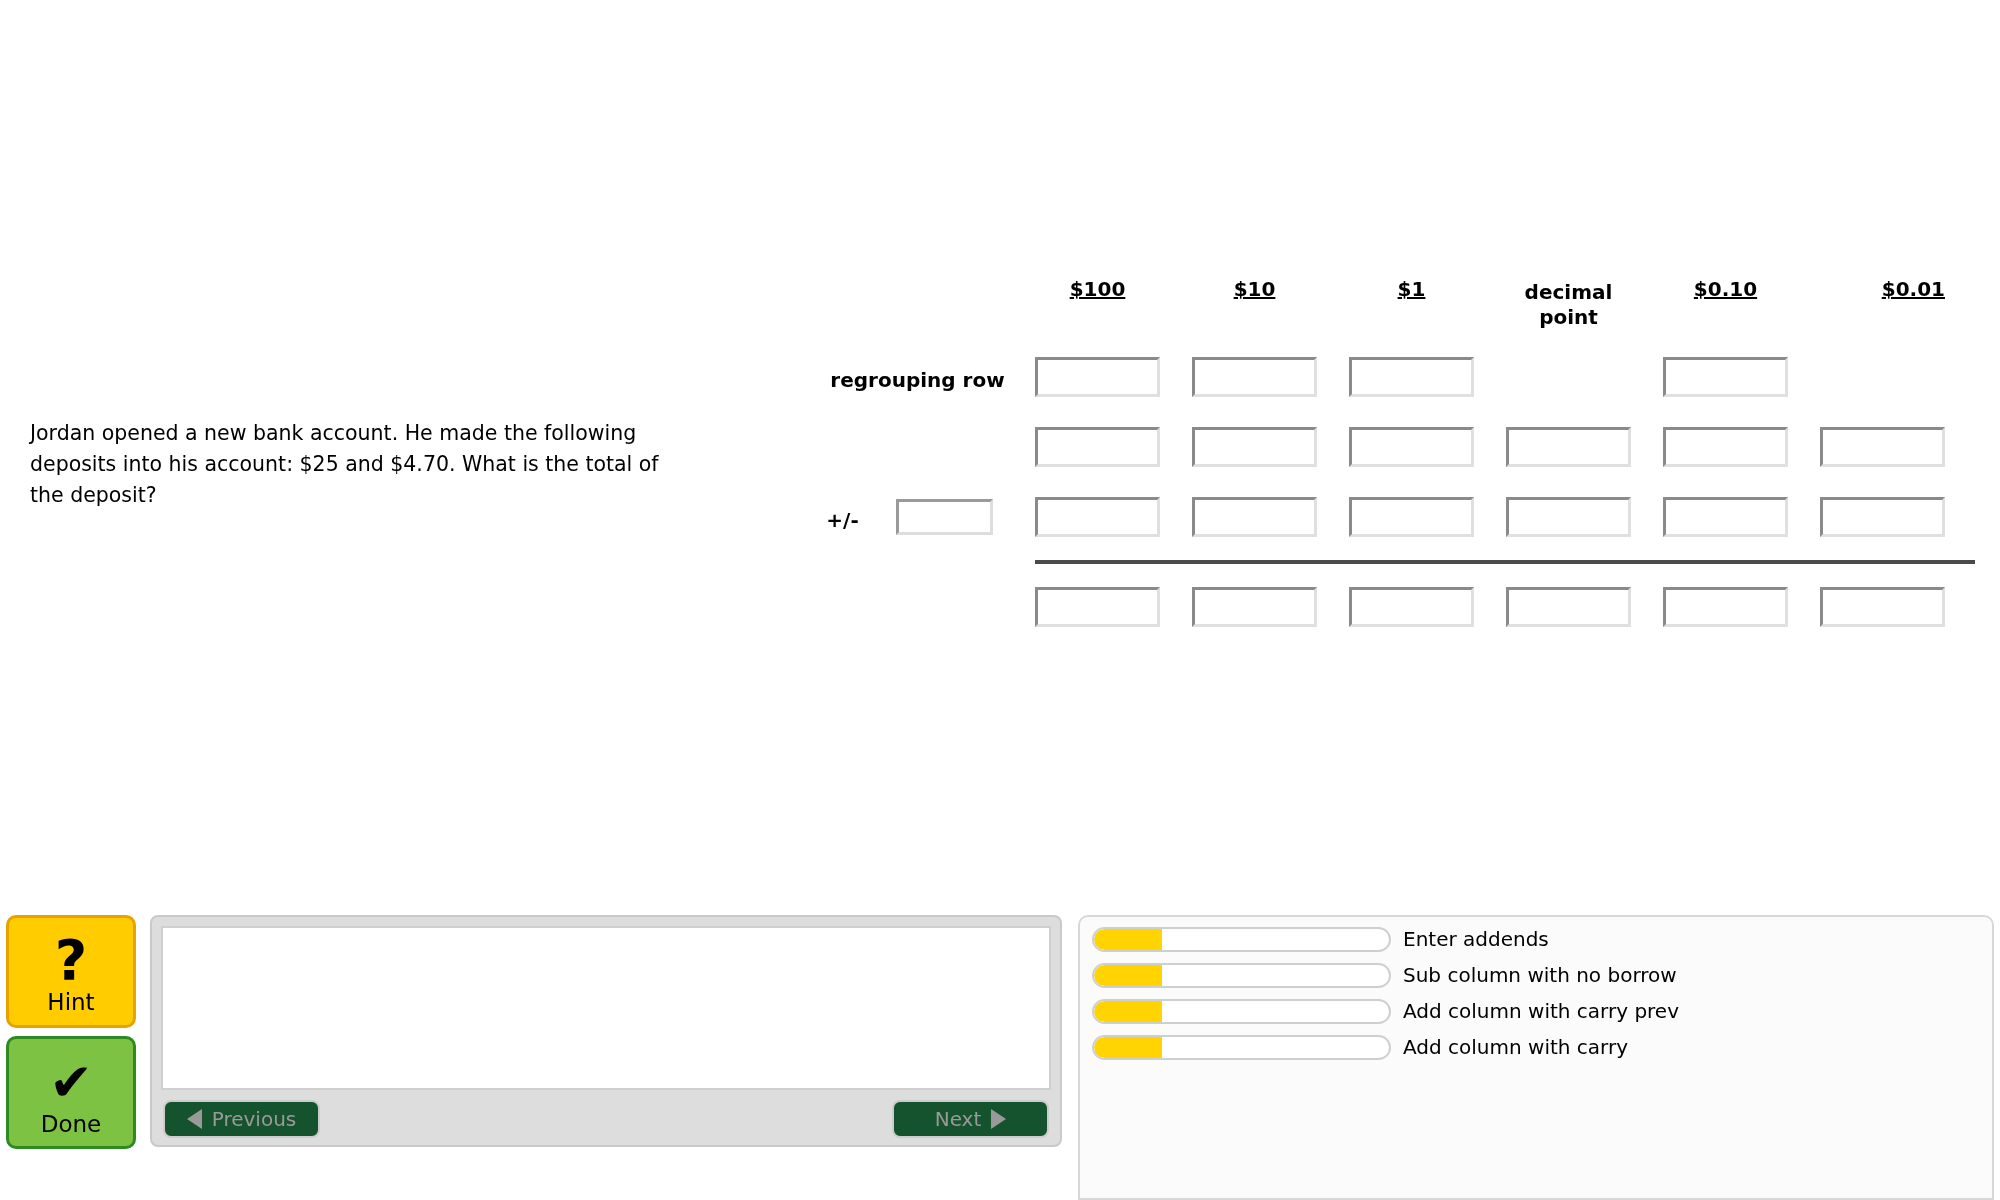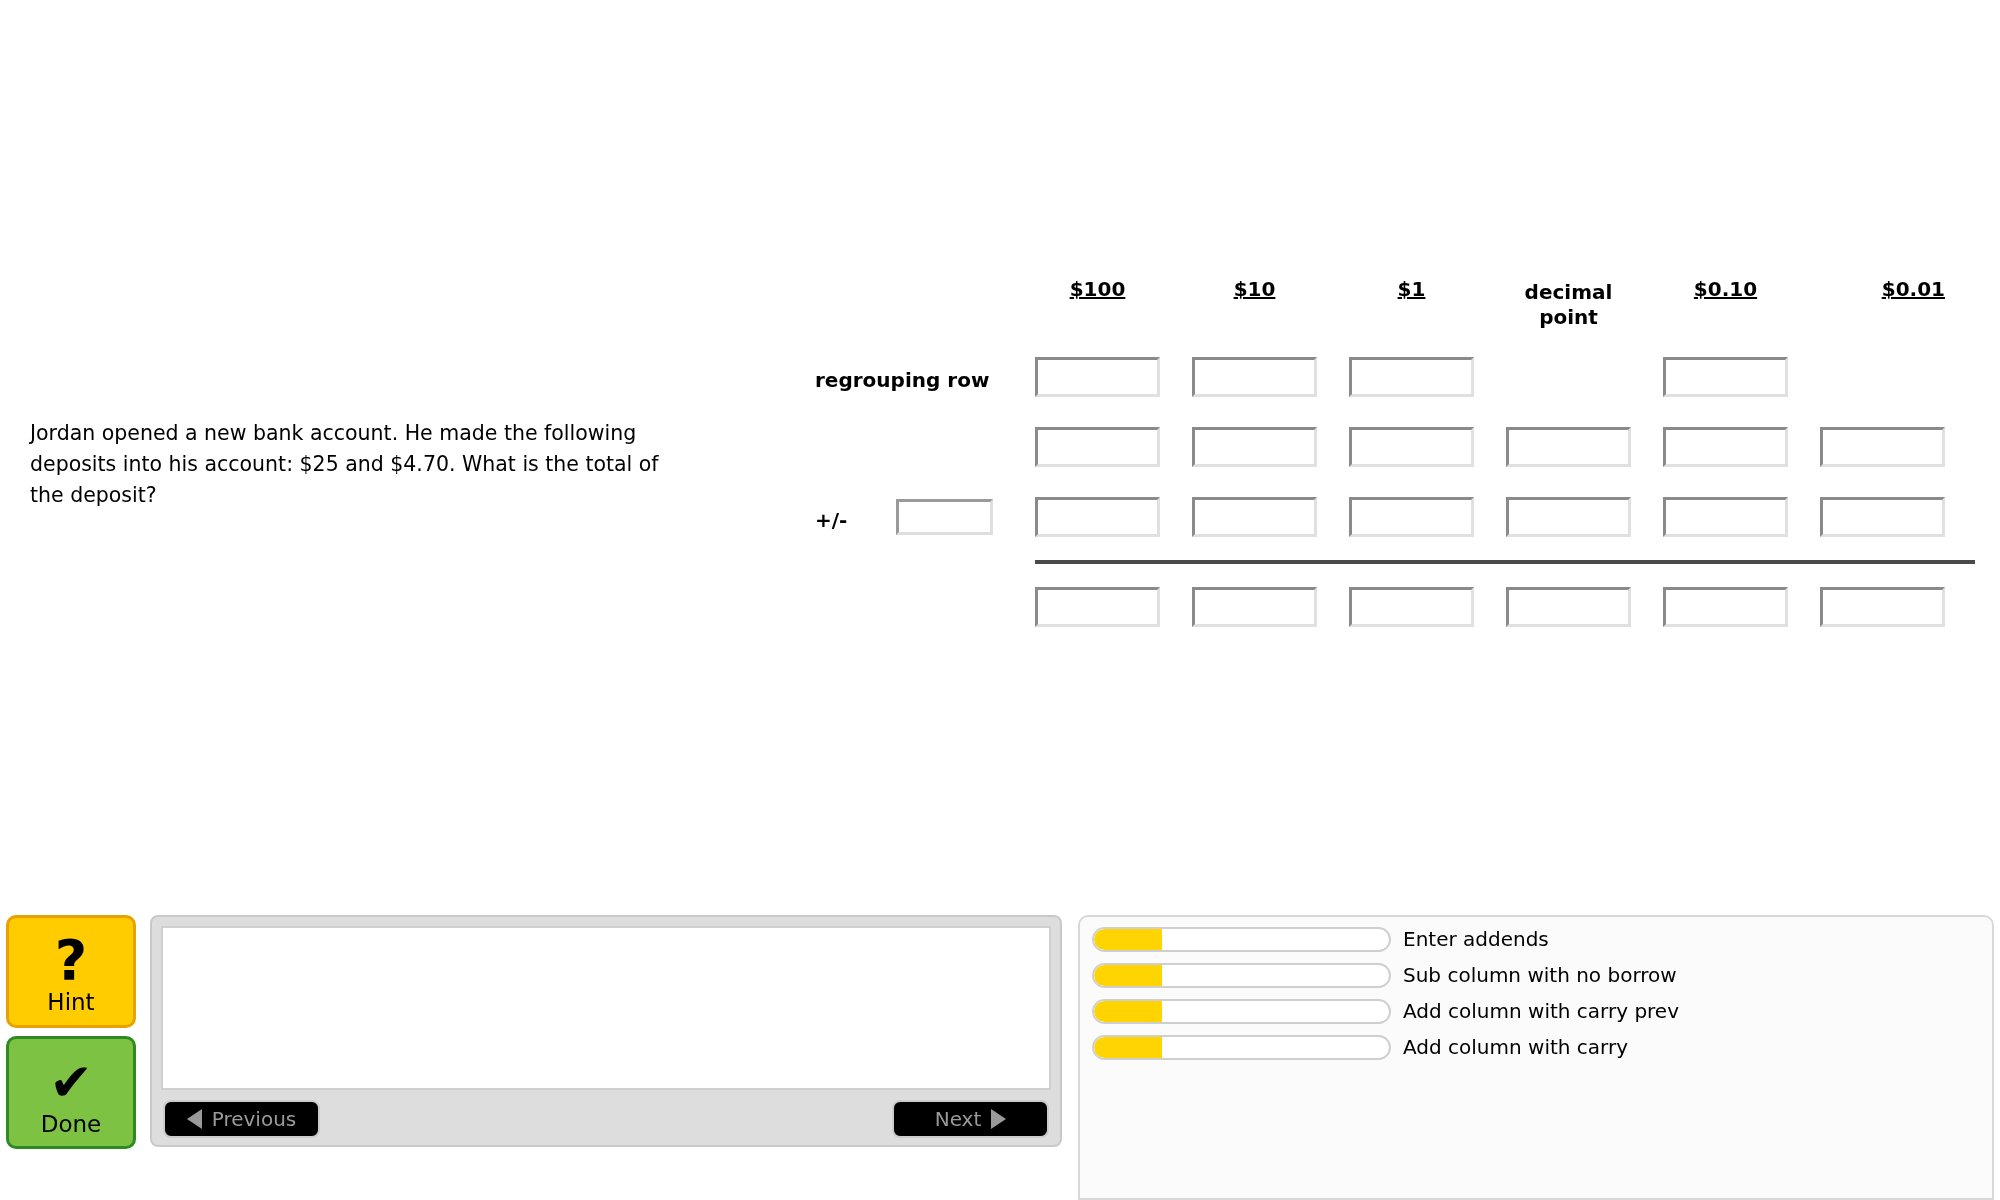--- a/index.html
+++ b/index.html
@@ -36,21 +36,21 @@
     line-height: 25px;
   }
   .col-header.two-line { top: 263px; margin-top: 17px; }
   .col-header.one-line { top: 277px; text-decoration: underline; }
 
   .row-label {
     position: absolute;
     font-size: 20px;
     font-weight: bold;
     color: #000;
-    text-align: left;
+    text-align: center;
     line-height: 26px;
   }
 
   .cell {
     position: absolute;
     width: 125px; height: 40px;
     background: #ffffff;
     border-top: 3px solid #8a8a8a;
     border-left: 3px solid #8a8a8a;
     border-right: 3px solid #e0e0e0;
@@ -128,21 +128,21 @@
   }
   .hint-nav {
     position: relative;
     height: 50px;
     margin-top: 8px;
   }
   .nav-button {
     position: absolute;
     top: 2px;
     width: 157px; height: 38px;
-    background: #000000;
+    background: #14532d;
     border: 2px solid #cccccc;
     border-radius: 8px;
     display: flex;
     align-items: center;
     justify-content: center;
     gap: 10px;
     color: #9a9a9a;
     font-size: 20px;
     cursor: default;
   }

